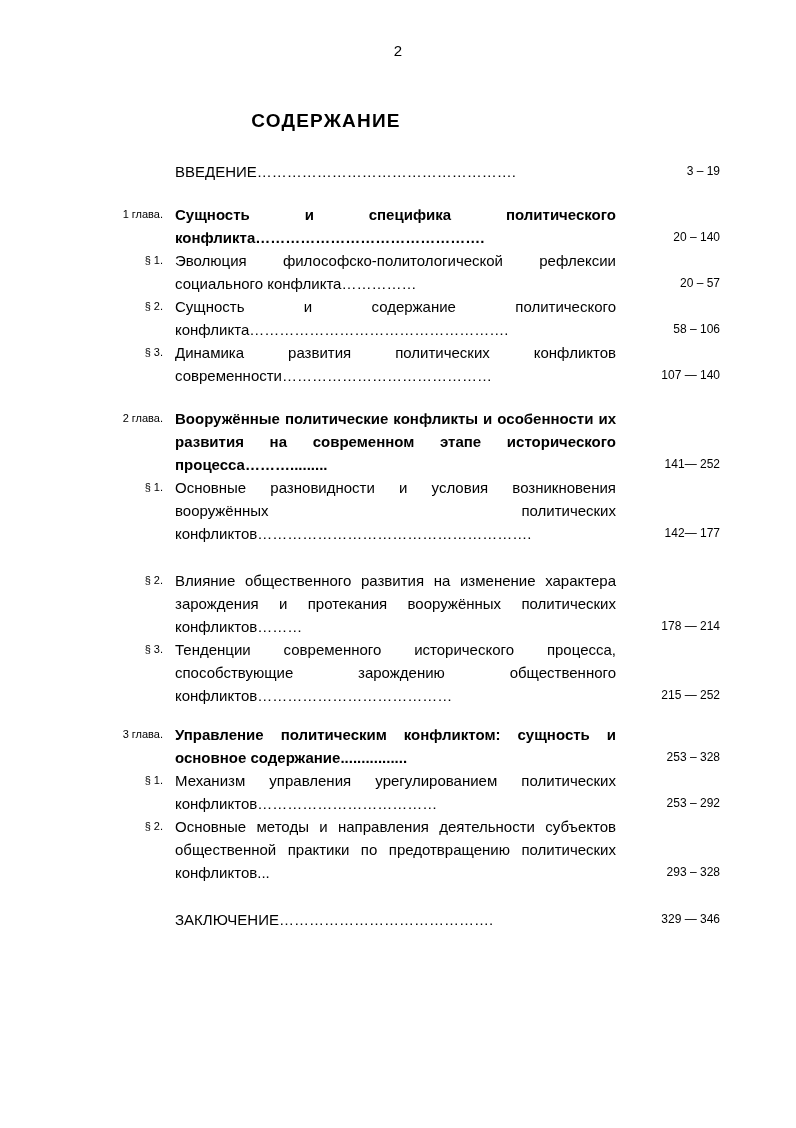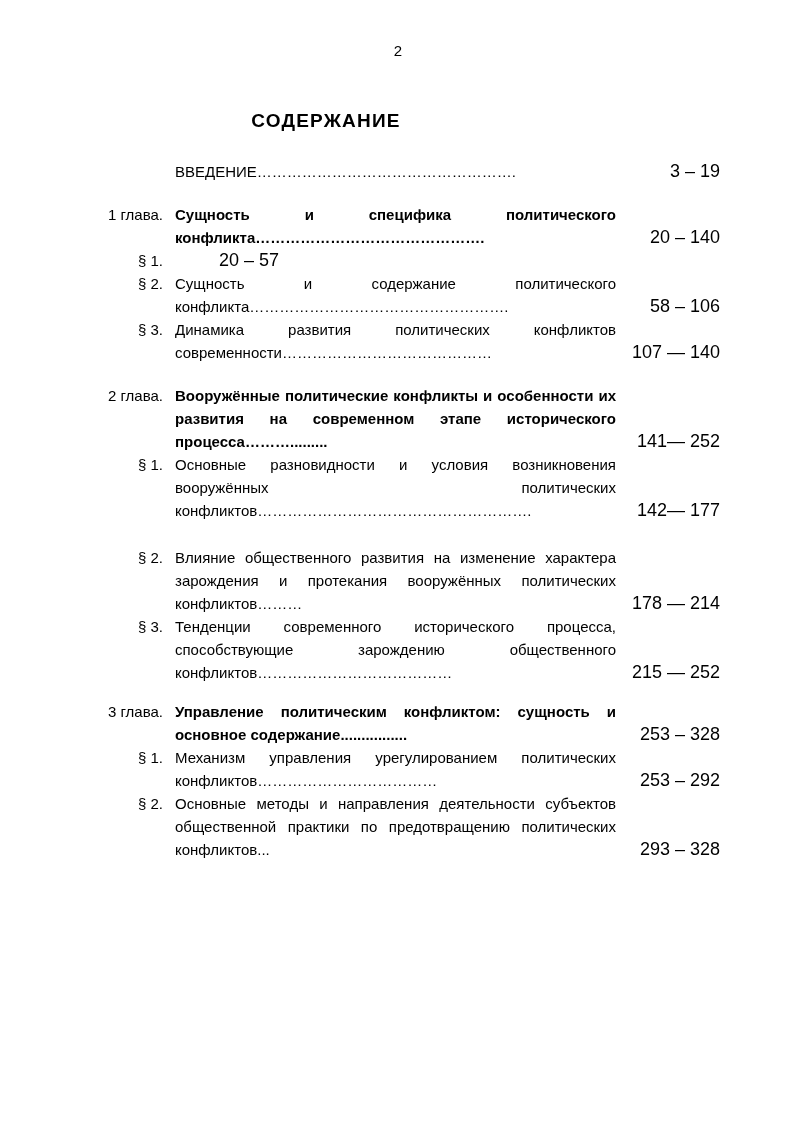--- a/index.html
+++ b/index.html
@@ -46,36 +46,36 @@
     width: 640px;
   }
   .row {
     display: flex;
     align-items: flex-start;
     margin-bottom: 0px;
   }
   .row .label {
     width: 95px;
     flex: 0 0 95px;
-    font-size: 15px;
+    font-size: 11px;
     text-align: right;
     padding-right: 12px;
     box-sizing: border-box;
     line-height: 23px;
     white-space: nowrap;
   }
   .row .body {
     flex: 1 1 auto;
     font-size: 15px;
     line-height: 23px;
   }
   .row .pages {
     flex: 0 0 104px;
     width: 104px;
-    font-size: 18px;
+    font-size: 12px;
     line-height: 23px;
     text-align: right;
     white-space: nowrap;
     padding-left: 6px;
     box-sizing: border-box;
   }
   .body.bold {
     font-weight: bold;
   }
   .just {
@@ -111,20 +111,21 @@
     <div class="spacer-20"></div>
 
     <div class="row">
       <div class="label">1 глава.</div>
       <div class="body bold just">Сущность и специфика политического конфликта……………………………………….</div>
       <div class="pages pages-bottom">20 – 140</div>
     </div>
 
     <div class="row">
       <div class="label">§ 1.</div>
+      <div class="body just-last-left">Эволюция философско-политологической рефлексии социального конфликта……………</div>
       <div class="pages pages-bottom">20 – 57</div>
     </div>
 
     <div class="row">
       <div class="label">§ 2.</div>
       <div class="body just">Сущность и содержание политического конфликта…………………………………………….</div>
       <div class="pages pages-bottom">58 – 106</div>
     </div>
 
     <div class="row">
@@ -176,18 +177,23 @@
     </div>
 
     <div class="row">
       <div class="label">§ 2.</div>
       <div class="body just-last-left">Основные методы и направления деятельности субъектов общественной практики по предотвращению политических конфликтов...</div>
       <div class="pages pages-bottom">293 – 328</div>
     </div>
 
     <div class="spacer-24"></div>
 
+    <div class="row">
+      <div class="label"></div>
+      <div class="body">ЗАКЛЮЧЕНИЕ…………………………………….</div>
+      <div class="pages">329 — 346</div>
+    </div>
 
     <div class="spacer-20"></div>
 
 
   </div>
 </div>
 
 </body></html>

